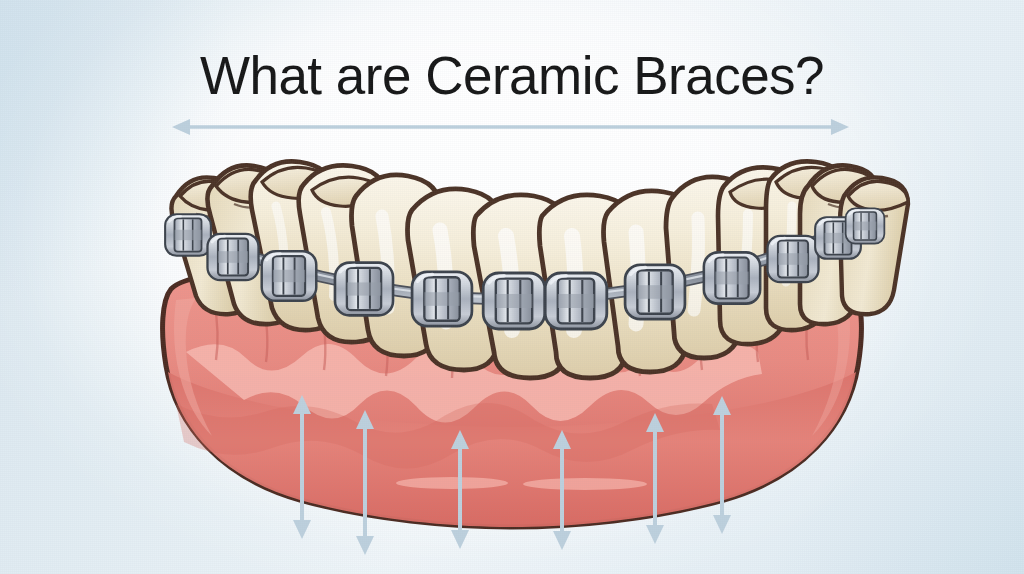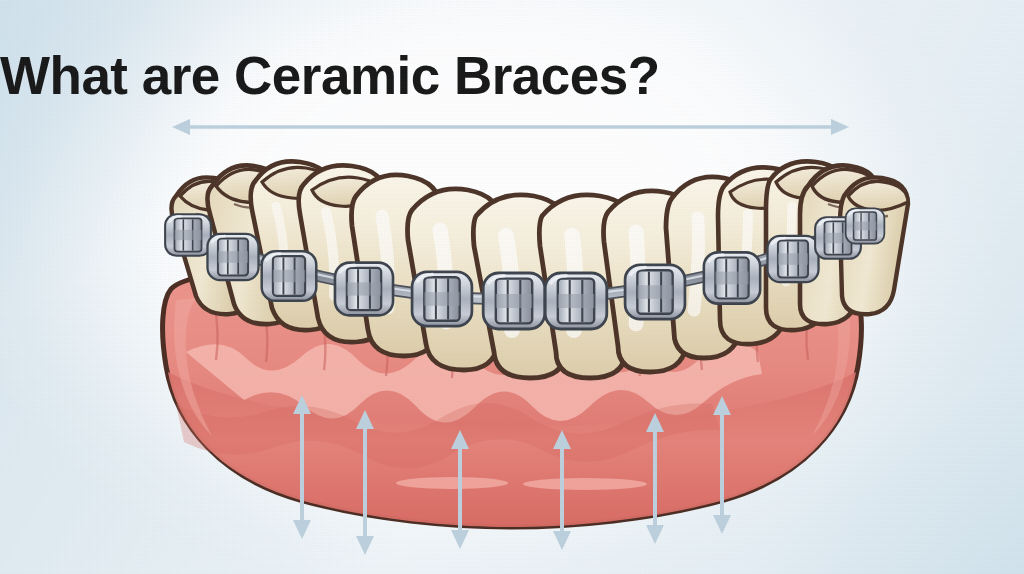--- a/index.html
+++ b/index.html
@@ -56,25 +56,26 @@
       repeating-linear-gradient(0deg, rgba(140,160,175,.22) 0 1px, rgba(0,0,0,0) 1px 2px),
       repeating-linear-gradient(90deg, rgba(140,160,175,.18) 0 1px, rgba(0,0,0,0) 1px 2px);
     pointer-events: none;
   }
 
   
   .title {
     position: absolute;
     left: 0; right: 0;
     top: 48px;
+    text-align: center;
     font-size: 53px;
     line-height: 1.05;
     letter-spacing: -0.5px;
     color: #161616;
-    font-weight: 700;
+    font-weight: 400;
     font-family: "Liberation Sans Narrow", "Liberation Sans", "DejaVu Sans", sans-serif;
     white-space: nowrap;
   }
 
   
   .svg-layer {
     position: absolute;
     inset: 0;
     width: 1024px;
     height: 574px;

